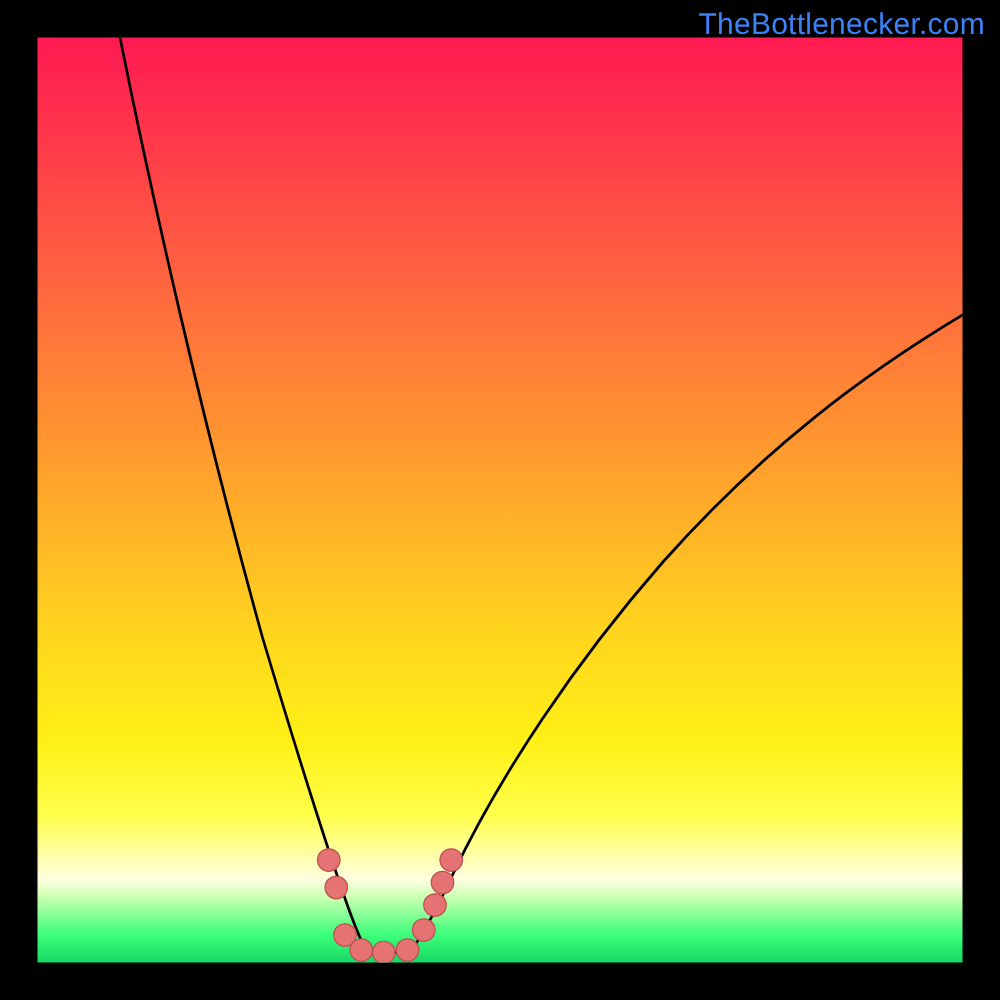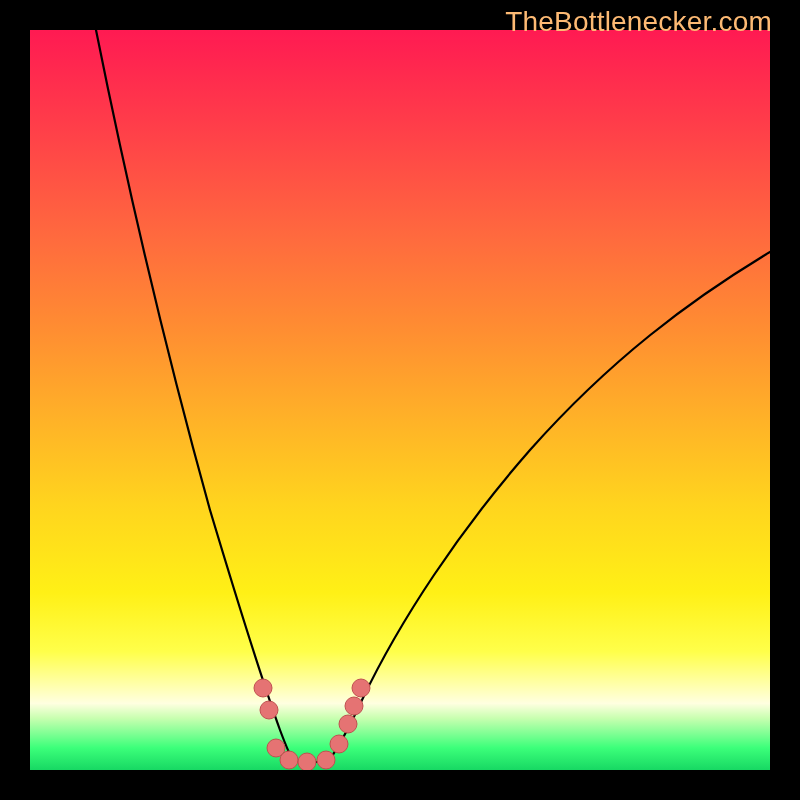--- a/index.html
+++ b/index.html
@@ -39,23 +39,23 @@
       #ffffa0 88%,
       #ffffe0 91%,
       #c8ffb0 93%,
       #3cff7a 97%,
       #17d863 100%
     );
   }
   .watermark {
     position: absolute;
     top: 6px;
-    right: 28px;
-    color: #fdba74;
-    font-size: 28px;
+    right: 12px;
+    color: #3b82f6;
+    font-size: 24px;
     font-weight: 500;
     letter-spacing: 0.2px;
   }
   svg.curve {
     position: absolute;
     left: 0;
     top: 0;
     width: 740px;
     height: 740px;
   }

